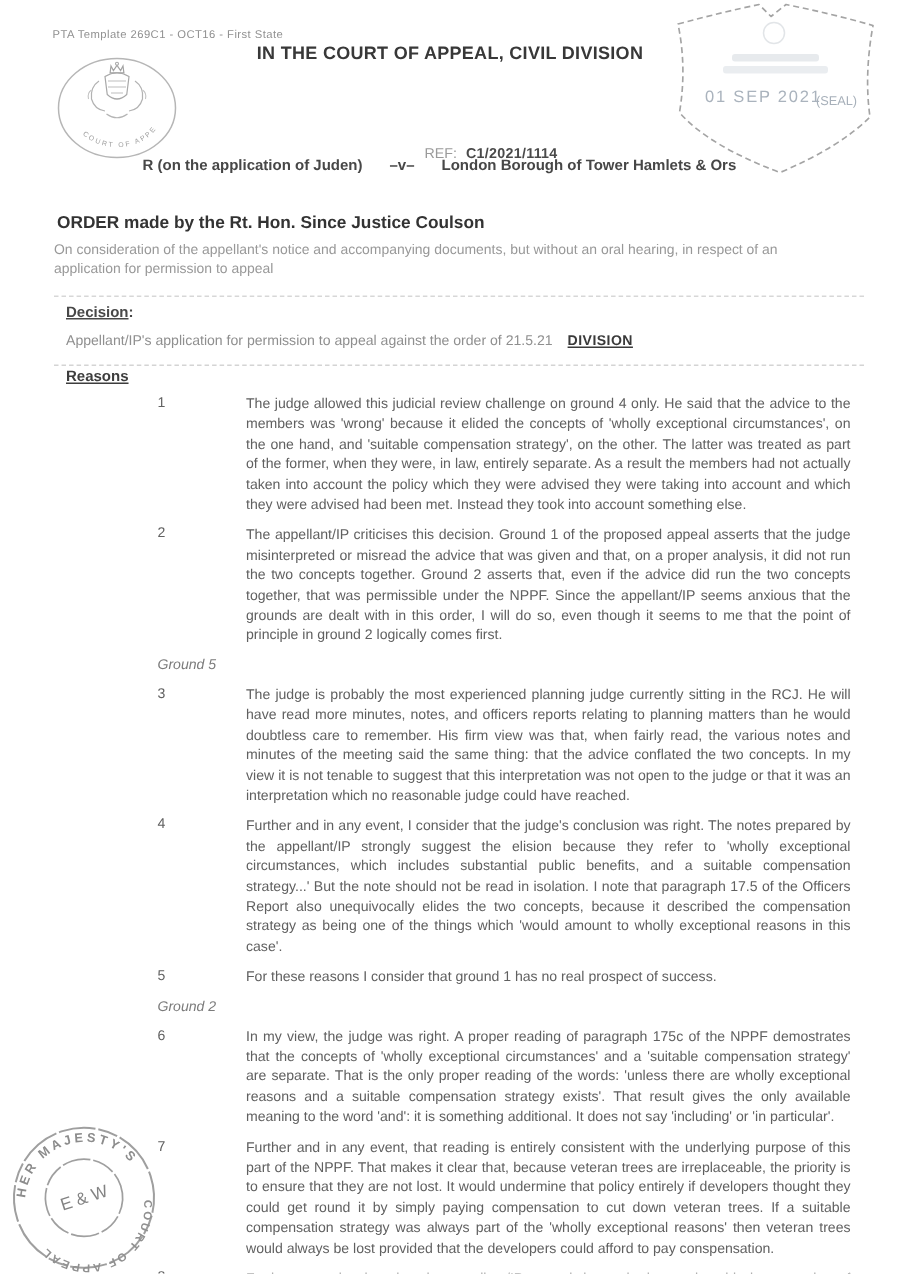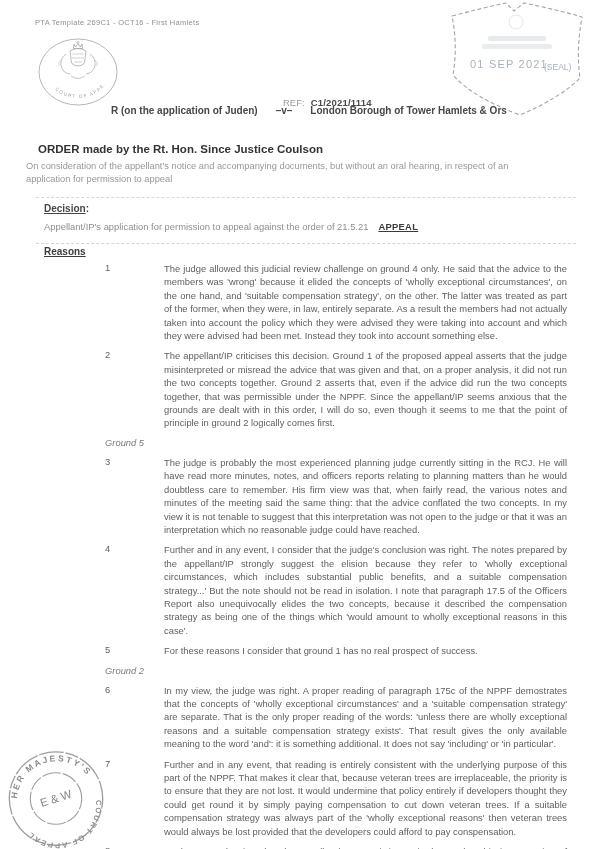--- a/index.html
+++ b/index.html
@@ -23,29 +23,29 @@
   }
   .crest{position:absolute;left:36px;top:36px;}
   .shield-stamp{position:absolute;left:440px;top:0px;}
   .ref-line{
     position:absolute;left:283px;top:58px;
     font-size:9.5px;color:#9a9a9a;margin-top:39px;
   }
   .ref-line .ref-value{font-weight:bold;color:#4a4a4a;margin-left:6px;letter-spacing:.2px;}
   .parties{
     position:absolute;left:95px;top:105px;
-    font-size:10px;font-weight:bold;color:#474747;margin-left:16px;
+    font-size:10px;font-weight:bold;color:#474747;
   }
   .parties .vs{margin:0 18px;}
   .order-heading{
     position:absolute;left:38px;top:143px;
     font-size:11.5px;font-weight:bold;color:#333333;
   }
   .order-subtext{
-    position:absolute;left:26px;top:160px;width:527px;
+    position:absolute;left:36px;top:160px;width:527px;
     font-size:9.3px;line-height:13px;color:#989898;
   }
   .decision-box{
     position:absolute;left:36px;top:197px;width:524px;height:40px;
     border-top:1px dashed #d7d7d7;
     border-bottom:1px dashed #d4d4d4;
     padding:5px 8px 0 8px;
   }
   .decision-label{font-size:10px;font-weight:bold;color:#484848;}
   .decision-label .u{text-decoration:underline;}
@@ -72,22 +72,23 @@
     margin:3px 0 8px 0;
   }
   .round-stamp{position:absolute;left:0px;top:748px;opacity:.85;}
   svg text{font-family:"Liberation Sans", sans-serif;}
 </style>
 </head>
 <body>
 
 <div class="page">
 
-  <div class="template-label">PTA Template 269C1 - OCT16 - First Hamlets</div>
-
+  <div class="template-label">PTA Template 269C1 - OCT16 - First State</div>
+
+  <div class="court-title">IN THE COURT OF APPEAL, CIVIL DIVISION</div>
 
   <svg class="crest" width="84" height="74" viewBox="0 0 84 74">
     <defs>
       <path id="crestArc" d="M 16 50 A 30 24 0 0 0 68 50"></path>
     </defs>
     <ellipse cx="42" cy="36" rx="39" ry="33" fill="none" stroke="#b6b6b6" stroke-width="1"></ellipse>
     <path d="M38 8 l1.6 3 l2.4-3.4 l2.4 3.4 l1.6-3 l.6 4.6 h-9.2 z" fill="none" stroke="#a3a3a3" stroke-width=".8"></path>
     <circle cx="42" cy="6.5" r="1" fill="none" stroke="#a8a8a8" stroke-width=".7"></circle>
     <path d="M34 15 q8-5 16 0 l-1.5 12 q-6.5 6-13 0 z" fill="none" stroke="#a8a8a8" stroke-width=".8"></path>
     <path d="M36 18 h12 M36 22 h12 M38 26 h8" stroke="#bdbdbd" stroke-width=".7"></path>
@@ -116,21 +117,21 @@
   <div class="parties">
     <span>R (on the application of Juden)</span><span class="vs">–v–</span><span>London Borough of Tower Hamlets &amp; Ors</span>
   </div>
 
   <div class="order-heading">ORDER made by the Rt. Hon. Since Justice Coulson</div>
   <div class="order-subtext">On consideration of the appellant's notice and accompanying documents, but without an oral hearing, in respect of an application for permission to appeal</div>
 
   <div class="decision-box">
     <div class="decision-label"><span class="u">Decision</span><span>:</span></div>
     <div class="decision-text">
-      <span>Appellant/IP's application for permission to appeal against the order of 21.5.21</span><span class="refused">APPEAL</span>
+      <span>Appellant/IP's application for permission to appeal against the order of 21.5.21</span><span class="refused">DIVISION</span>
     </div>
   </div>
 
   <div class="reasons-label">Reasons</div>
 
   <div class="reasons-body">
 
     <div class="para">
       <span class="pnum">1</span>
       <span class="ptxt">The judge allowed this judicial review challenge on ground 4 only. He said that the advice to the members was 'wrong' because it elided the concepts of 'wholly exceptional circumstances', on the one hand, and 'suitable compensation strategy', on the other. The latter was treated as part of the former, when they were, in law, entirely separate. As a result the members had not actually taken into account the policy which they were advised they were taking into account and which they were advised had been met. Instead they took into account something else.</span>

